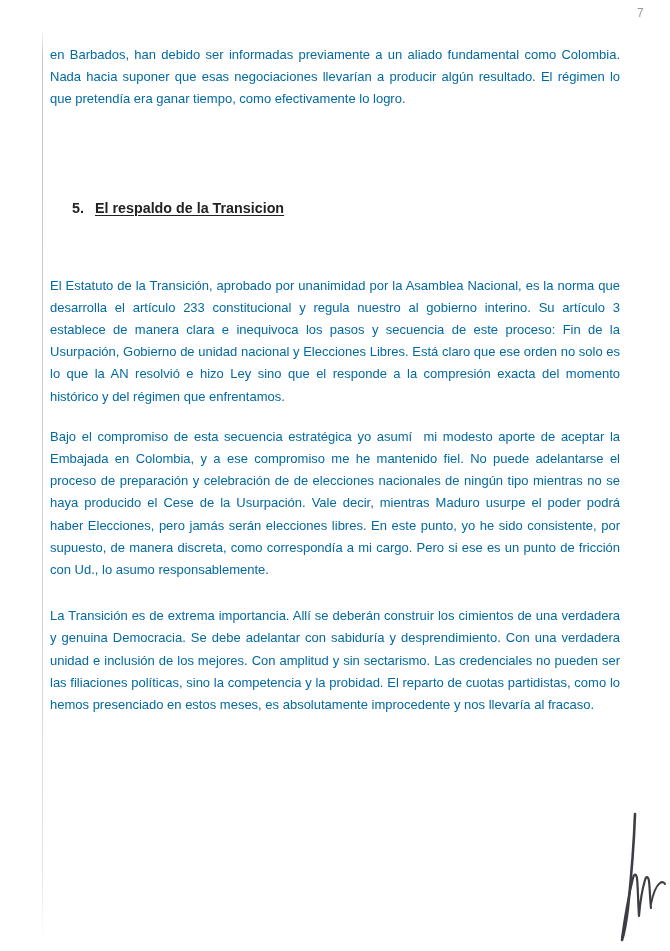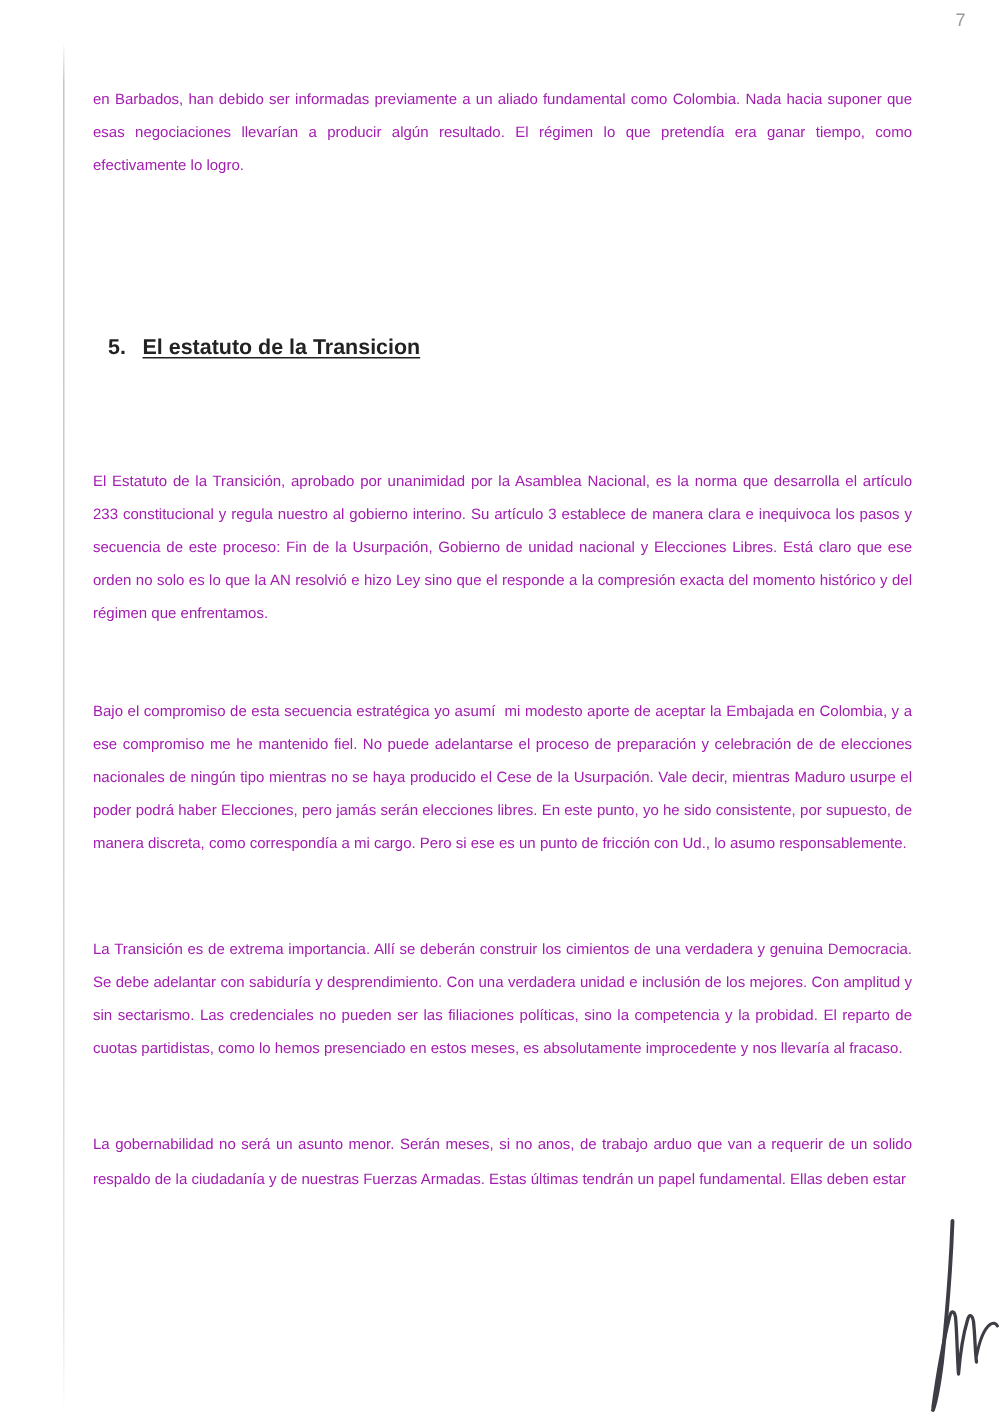--- a/index.html
+++ b/index.html
@@ -44,26 +44,26 @@
   }
 
   .content {
     position: absolute;
     left: 50px;
     top: 44px;
     width: 570px;
   }
 
   p.body-par {
-    margin: 12px;
-    font-size: 10px;
+    margin: 0;
+    font-size: 13px;
     line-height: 22.2px;
     text-align: justify;
     text-justify: inter-word;
-    color: #a21caf;
+    color: #0369a1;
     white-space: pre-wrap;
   }
 
   .gap-sm { height: 18px; }
   .gap-md { height: 86px; }
   .gap-lg { height: 56px; }
   .gap-xs { height: 12px; }
 
   h2.section-heading {
     margin: 0;
@@ -102,41 +102,40 @@
 
   <div class="page-number">7</div>
 
   <div class="content">
 
     <p class="body-par">en Barbados, han debido ser informadas previamente a un aliado fundamental como Colombia. Nada hacia suponer que esas negociaciones llevarían a producir algún resultado. El régimen lo que pretendía era ganar tiempo, como efectivamente lo logro.</p>
 
     <div class="gap-md"></div>
 
     <h2 class="section-heading">
-      <span class="num">5.</span><span class="title">El estatuto de la Transicion</span>
+      <span class="num">5.</span><span class="title">El respaldo de la Transicion</span>
     </h2>
 
     <div class="gap-lg"></div>
 
     <p class="body-par">El Estatuto de la Transición, aprobado por unanimidad por la Asamblea Nacional, es la norma que desarrolla el artículo 233 constitucional y regula nuestro al gobierno interino. Su artículo 3 establece de manera clara e inequivoca los pasos y secuencia de este proceso: Fin de la Usurpación, Gobierno de unidad nacional y Elecciones Libres. Está claro que ese orden no solo es lo que la AN resolvió e hizo Ley sino que el responde a la compresión exacta del momento histórico y del régimen que enfrentamos.</p>
 
     <div class="gap-sm"></div>
 
     <p class="body-par">Bajo el compromiso de esta secuencia estratégica yo asumí  mi modesto aporte de aceptar la Embajada en Colombia, y a ese compromiso me he mantenido fiel. No puede adelantarse el proceso de preparación y celebración de de elecciones nacionales de ningún tipo mientras no se haya producido el Cese de la Usurpación. Vale decir, mientras Maduro usurpe el poder podrá haber Elecciones, pero jamás serán elecciones libres. En este punto, yo he sido consistente, por supuesto, de manera discreta, como correspondía a mi cargo. Pero si ese es un punto de fricción con Ud., lo asumo responsablemente.</p>
 
     <div class="gap-xs"></div>
 
 
     <div class="gap-xs"></div>
 
     <p class="body-par">La Transición es de extrema importancia. Allí se deberán construir los cimientos de una verdadera y genuina Democracia. Se debe adelantar con sabiduría y desprendimiento. Con una verdadera unidad e inclusión de los mejores. Con amplitud y sin sectarismo. Las credenciales no pueden ser las filiaciones políticas, sino la competencia y la probidad. El reparto de cuotas partidistas, como lo hemos presenciado en estos meses, es absolutamente improcedente y nos llevaría al fracaso.</p>
 
     <div class="gap-sm"></div>
 
-    <p class="body-par">La gobernabilidad no será un asunto menor. Serán meses, si no anos, de trabajo arduo que van a requerir de un solido respaldo de la ciudadanía y de nuestras Fuerzas Armadas. Estas últimas tendrán un papel fundamental. Ellas deben estar</p>
 
   </div>
 
   <div class="signature">
     <svg width="56" height="130" viewBox="0 0 56 130" xmlns="http://www.w3.org/2000/svg">
       <g fill="none" stroke="#3d3d46" stroke-linecap="round" stroke-linejoin="round">
         <path d="M22 2 C21 30, 19 58, 15 96 C13 112, 11 122, 9 128" stroke-width="2.6"></path>
         <path d="M9 126 C12 104, 16 82, 20 66 C21 62, 23 61, 24 66
                  C25 76, 25 90, 26 104 C27 92, 29 78, 32 68
                  C33 64, 35 64, 36 69 C37 78, 37 88, 38 96" stroke-width="2.2"></path>

